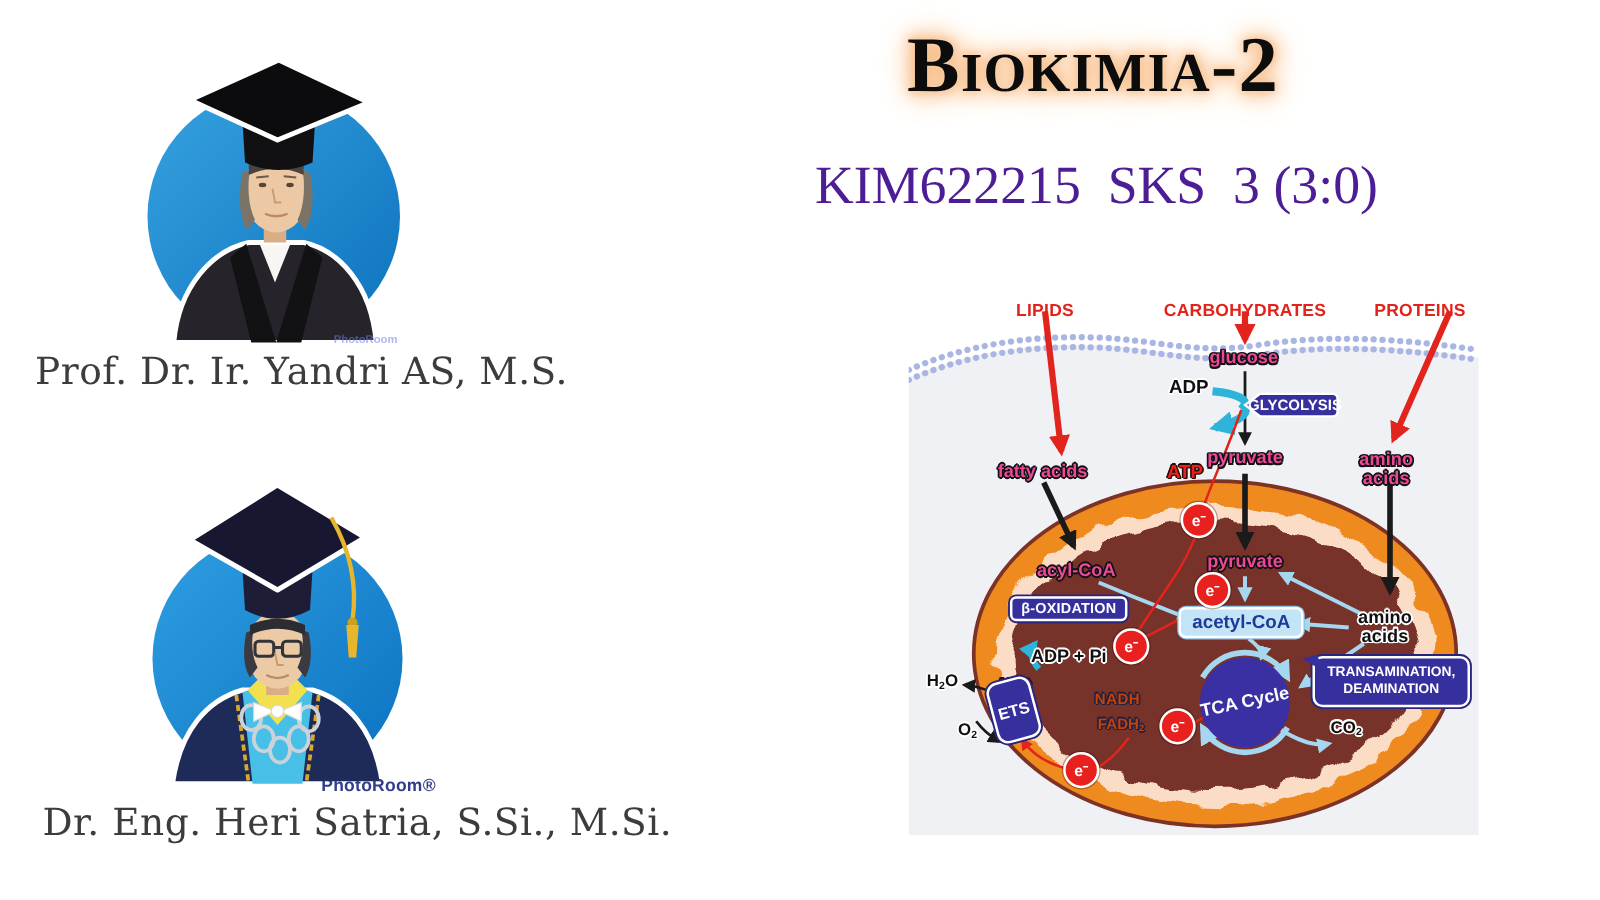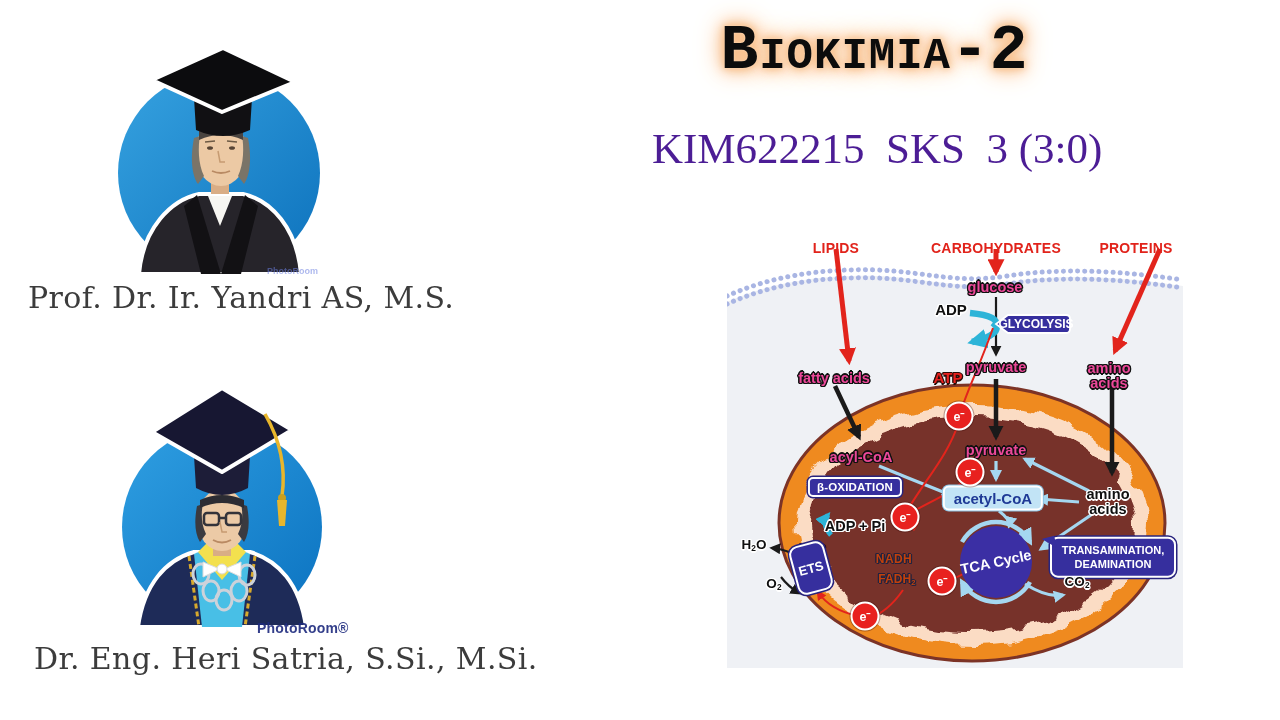--- a/index.html
+++ b/index.html
@@ -11,21 +11,21 @@
   #portrait2{left:102px;top:372px;}
   .wm{position:absolute;font-family:"Liberation Sans",sans-serif;font-weight:bold;white-space:nowrap;}
   #wm1{left:168px;top:248px;font-size:9px;color:#6b7fe0;opacity:.55;}
   #wm2{left:155px;top:248px;font-size:14px;color:#1d2a7e;opacity:.9;letter-spacing:.2px;}
   .iname{position:absolute;font-family:"DejaVu Serif","Liberation Serif",serif;font-size:30px;color:#3c3c3c;letter-spacing:.4px;white-space:nowrap;z-index:2;}
   #iname1{left:28px;top:280px;}
   #iname2{left:34px;top:641px;}
 
   
   .title{position:absolute;left:652px;top:16px;width:445px;margin:0;text-align:center;
-    font-family:Liberation Mono, monospace;font-weight:bold;font-size:63px;
+    font-family:Liberation Serif, serif;font-weight:bold;font-size:63px;
     font-variant:small-caps;letter-spacing:1px;color:#0c0c0c;z-index:2;
     text-shadow:0 0 2px #fcd9b8,0 0 6px #f9c493,0 0 12px #f7b87e,0 0 20px #f7b87e,0 0 30px #f9c89d;}
   .subtitle{position:absolute;left:652px;top:124px;width:445px;text-align:center;
     font-family:"Liberation Serif",serif;font-size:43px;color:#4c1d95;white-space:pre;z-index:2;}
 
   
   .diagram{position:absolute;left:727px;top:218px;width:456px;height:450px;z-index:1;}
   .diagram svg.art{position:absolute;left:0;top:0;z-index:1;}
   .lb{position:absolute;transform:translate(-50%,-50%);white-space:nowrap;text-align:center;
       font-family:"Liberation Sans",sans-serif;font-weight:bold;z-index:3;line-height:1.02;}
@@ -38,21 +38,21 @@
   .ob{color:#101010;font-size:13.5px;
       text-shadow:-1.4px 0 #fff,1.4px 0 #fff,0 -1.4px #fff,0 1.4px #fff,-1px -1px #fff,1px -1px #fff,-1px 1px #fff,1px 1px #fff;}
   .or{color:#e8211f;font-size:15px;
       text-shadow:-1.2px 0 #2a0d09,1.2px 0 #2a0d09,0 -1.2px #2a0d09,0 1.2px #2a0d09,-1px -1px #2a0d09,1px 1px #2a0d09;margin-top:40px;}
   .oy{color:#c2410c;font-size:12px;letter-spacing:.4px;
       text-shadow:-1.3px 0 #23233f,1.3px 0 #23233f,0 -1.3px #23233f,0 1.3px #23233f,-1px -1px #23233f,1px 1px #23233f;}
   .bluebox{position:absolute;transform:translate(-50%,-50%);background:#362f9e;color:#fff;
       font-family:"Liberation Sans",sans-serif;font-weight:bold;border:2px solid #fff;
       box-shadow:0 0 0 1.5px #29247e;border-radius:5px;z-index:3;text-align:center;}
   #beta-box{left:128px;top:269px;font-size:11.5px;padding:2px 7px;letter-spacing:.2px;}
-  #transam-box{left:386px;top:327px;font-size:11px;padding:4px 4px;width:114px;border-radius:8px;line-height:1.3;margin-top:12px;}
+  #transam-box{left:386px;top:327px;font-size:11px;padding:4px 4px;width:114px;border-radius:8px;line-height:1.3;}
   #transam-box::before{content:"";position:absolute;left:-7px;top:-12px;border:9px solid transparent;
       border-bottom-color:#362f9e;transform:rotate(30deg);}
   #ets-box{left:84px;top:350px;width:32px;height:46px;transform:translate(-50%,-50%) rotate(-15deg);
       display:flex;align-items:center;justify-content:center;font-size:13px;border-radius:9px;}
   #acetyl-box{position:absolute;left:266px;top:280px;transform:translate(-50%,-50%);background:#c2e4f6;
       color:#1f3a96;font-family:"Liberation Sans",sans-serif;font-weight:bold;font-size:15px;
       padding:2px 9px;border:2px solid #fff;box-shadow:0 0 0 1px #8cc3e4;border-radius:6px;z-index:3;white-space:nowrap;}
   #glyc-label{left:309px;top:106px;font-size:12px;color:#fff;z-index:4;}
   #tca-circle{position:absolute;left:269px;top:344px;transform:translate(-50%,-50%);width:72px;height:72px;
       border-radius:50%;background:#3b2fa4;display:flex;align-items:center;justify-content:center;z-index:3;}

